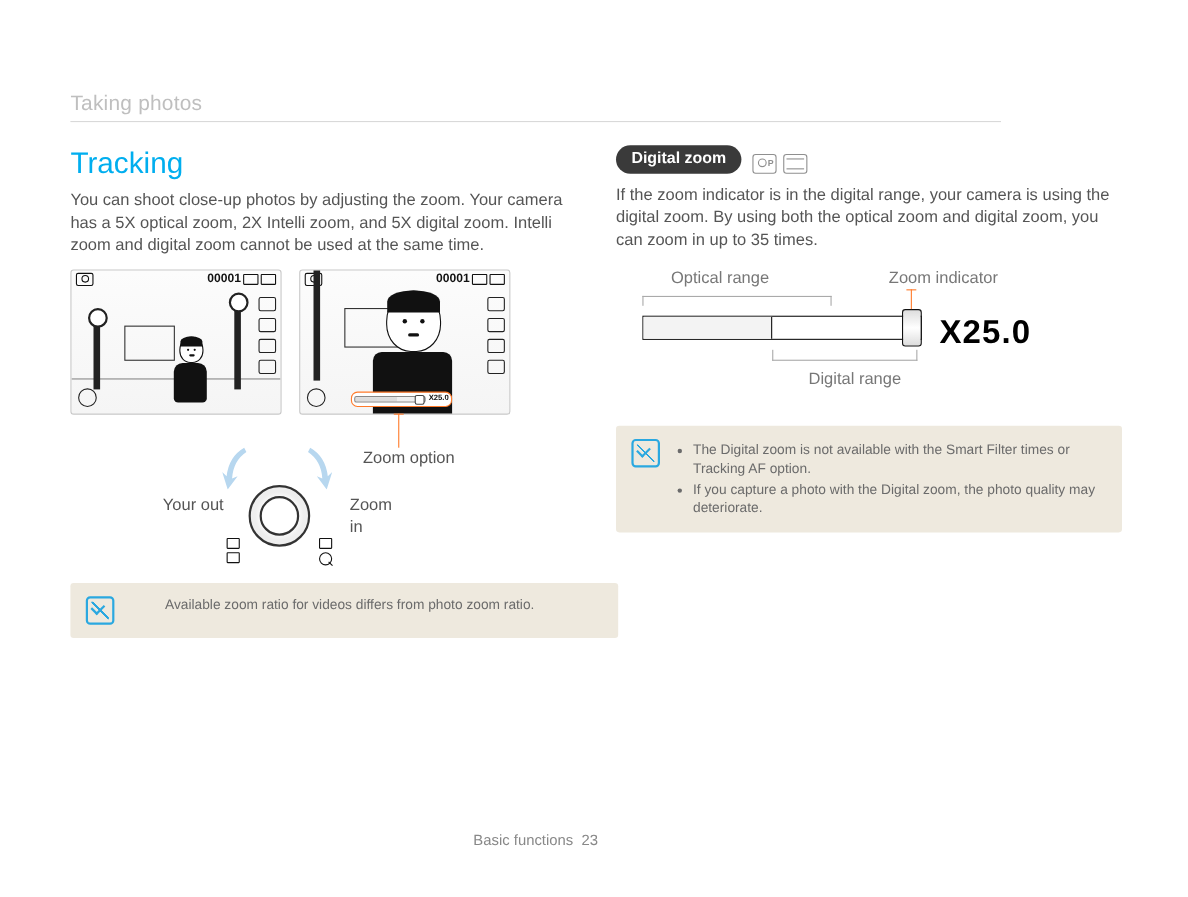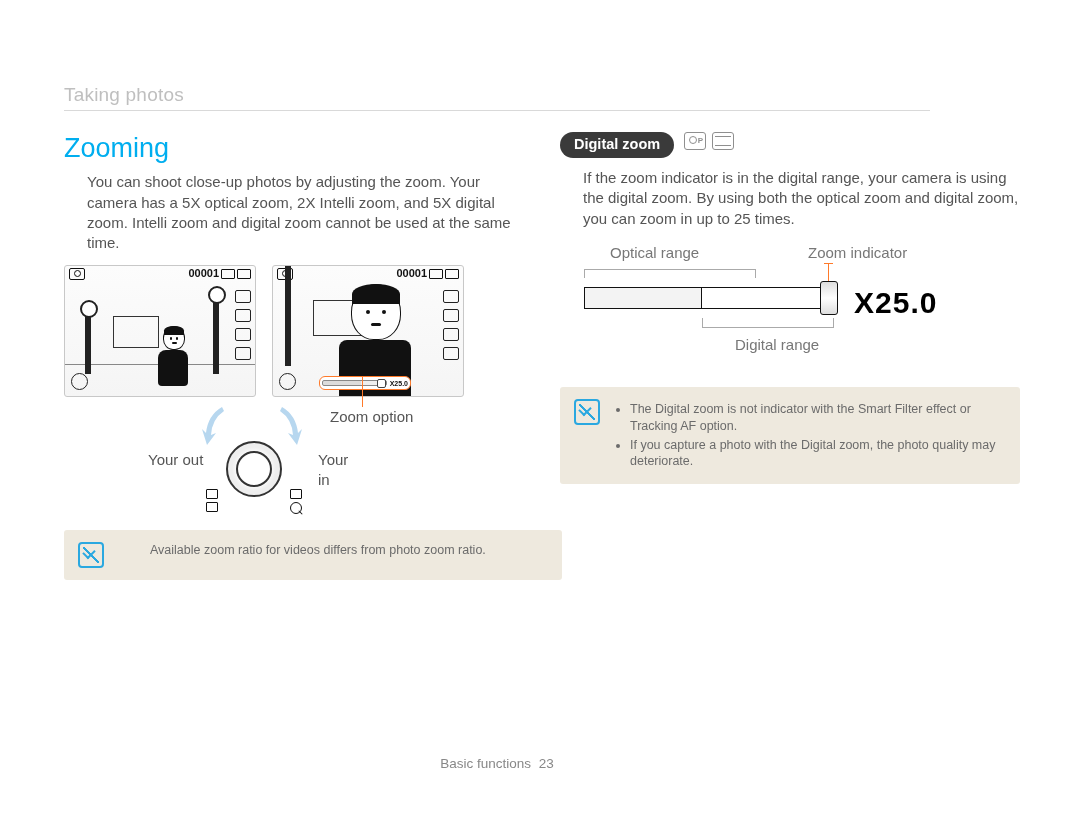--- a/index.html
+++ b/index.html
@@ -11,21 +11,20 @@
     font-family: "Helvetica Neue", Arial, sans-serif;
     font-weight: 300;
     color: #555;
     font-size: 15px;
     line-height: 1.35;
   }
   .page {
     position: relative;
     width: 974px;
     height: 815px;
-    padding-left: 20px;
   }
   .breadcrumb {
     position: absolute;
     left: 64px;
     top: 82px;
     font-size: 19px;
     color: #bfbfbf;
     letter-spacing: .2px;
   }
   .hr {
@@ -49,21 +48,20 @@
   }
   h1.section {
     margin: 0 0 6px 0;
     font-size: 27px;
     font-weight: 400;
     color: #00aeef;
   }
   .body {
     color: #555;
     font-size: 15px;
-    margin-left: 23px;
   }
   
   .screens {
     margin-top: 12px;
     display: flex;
     gap: 16px;
   }
   .screen {
     width: 190px;
     height: 130px;
@@ -216,21 +214,21 @@
 </style>
 </head>
 <body>
 
 <div class="page">
 
   <div class="breadcrumb">Taking photos</div>
   <div class="hr"></div>
 
   <div class="col-left">
-    <h1 class="section">Zooming</h1>
+    <h1 class="section">Tracking</h1>
     <div class="body">You can shoot close-up photos by adjusting the zoom. Your camera has a 5X optical zoom, 2X Intelli zoom, and 5X digital zoom. Intelli zoom and digital zoom cannot be used at the same time.</div>
 
     <div class="screens">
 
       <div class="screen">
         <div class="top">
           <span class="cam-ico"></span>
           <span class="icons-tr">
             <span>00001</span>
             <span class="tiny-ico"></span>
@@ -296,21 +294,21 @@
     </div>
 
   </div>
 
   <div class="pointer-line" style="left:362px; top:376px; height:31px;"></div>
   <div class="pointer-tick" style="left:358px; top:376px;"></div>
   <div class="zoom-ratio-label" style="left:330px; top:407px;">Zoom option</div>
 
   <div class="dial-wrap">
     <div class="dial-zoomout">Your out</div>
-    <div class="dial-zoomin">Your in</div>
+    <div class="dial-zoomin">Zoom in</div>
     <div class="arrow" style="left:4px; top:0;">
       <svg viewBox="0 0 26 40">
           <path d="M20 2 Q6 10 4 28 L0 24 L5 40 L14 28 L9 30 Q10 14 22 6 Z" fill="#b7d7ef"></path>
         </svg>
     </div>
     <div class="arrow" style="left:78px; top:0; transform:scaleX(-1);">
       <svg viewBox="0 0 26 40">
           <path d="M20 2 Q6 10 4 28 L0 24 L5 40 L14 28 L9 30 Q10 14 22 6 Z" fill="#b7d7ef"></path>
         </svg>
     </div>
@@ -324,48 +322,48 @@
         <span class="mag"></span>
       </div>
   </div>
 
   <div class="note note-left">
     <span class="note-icon"></span>
     <div>Available zoom ratio for videos differs from photo zoom ratio.</div>
   </div>
 
   <div class="col-right">
-    <div style="display:flex;align-items:flex-start;">
+    <div style="display:flex;align-items:flex-end;">
       <span class="pill">Digital zoom</span>
       <span class="mode-icons">
         <span class="mode-ico cam"></span>
         <span class="mode-ico scene"></span>
       </span>
     </div>
-    <div class="body" style="margin-top:10px;">If the zoom indicator is in the digital range, your camera is using the digital zoom. By using both the optical zoom and digital zoom, you can zoom in up to 25 times.</div>
+    <div class="body" style="margin-top:10px;">If the zoom indicator is in the digital range, your camera is using the digital zoom. By using both the optical zoom and digital zoom, you can zoom in up to 35 times.</div>
 
     <div class="zi-diagram">
       <div class="zi-optical">Optical range</div>
       <div class="zi-indicator">Zoom indicator</div>
       <div class="zi-digital">Digital range</div>
       <div class="zi-br-top"></div>
       <div class="zi-br-bot"></div>
       <div class="zi-track">
           <div class="opt"></div>
         </div>
       <div class="zi-marker"></div>
       <div class="zi-text">X25.0</div>
       <div class="orange-v" style="left:248px; top:20px; height:18px;"></div>
       <div class="orange-h" style="left:244px; top:20px; width:9px;"></div>
     </div>
 
     <div class="note" style="margin-top:14px;">
       <span class="note-icon"></span>
       <ul>
-        <li>The Digital zoom is not indicator with the Smart Filter effect or Tracking AF option.</li>
+        <li>The Digital zoom is not available with the Smart Filter times or Tracking AF option.</li>
         <li>If you capture a photo with the Digital zoom, the photo quality may deteriorate.</li>
       </ul>
     </div>
   </div>
 
   <div class="footer">
     <span>Basic functions</span>&nbsp;
     <span>23</span>
   </div>
 </div>

